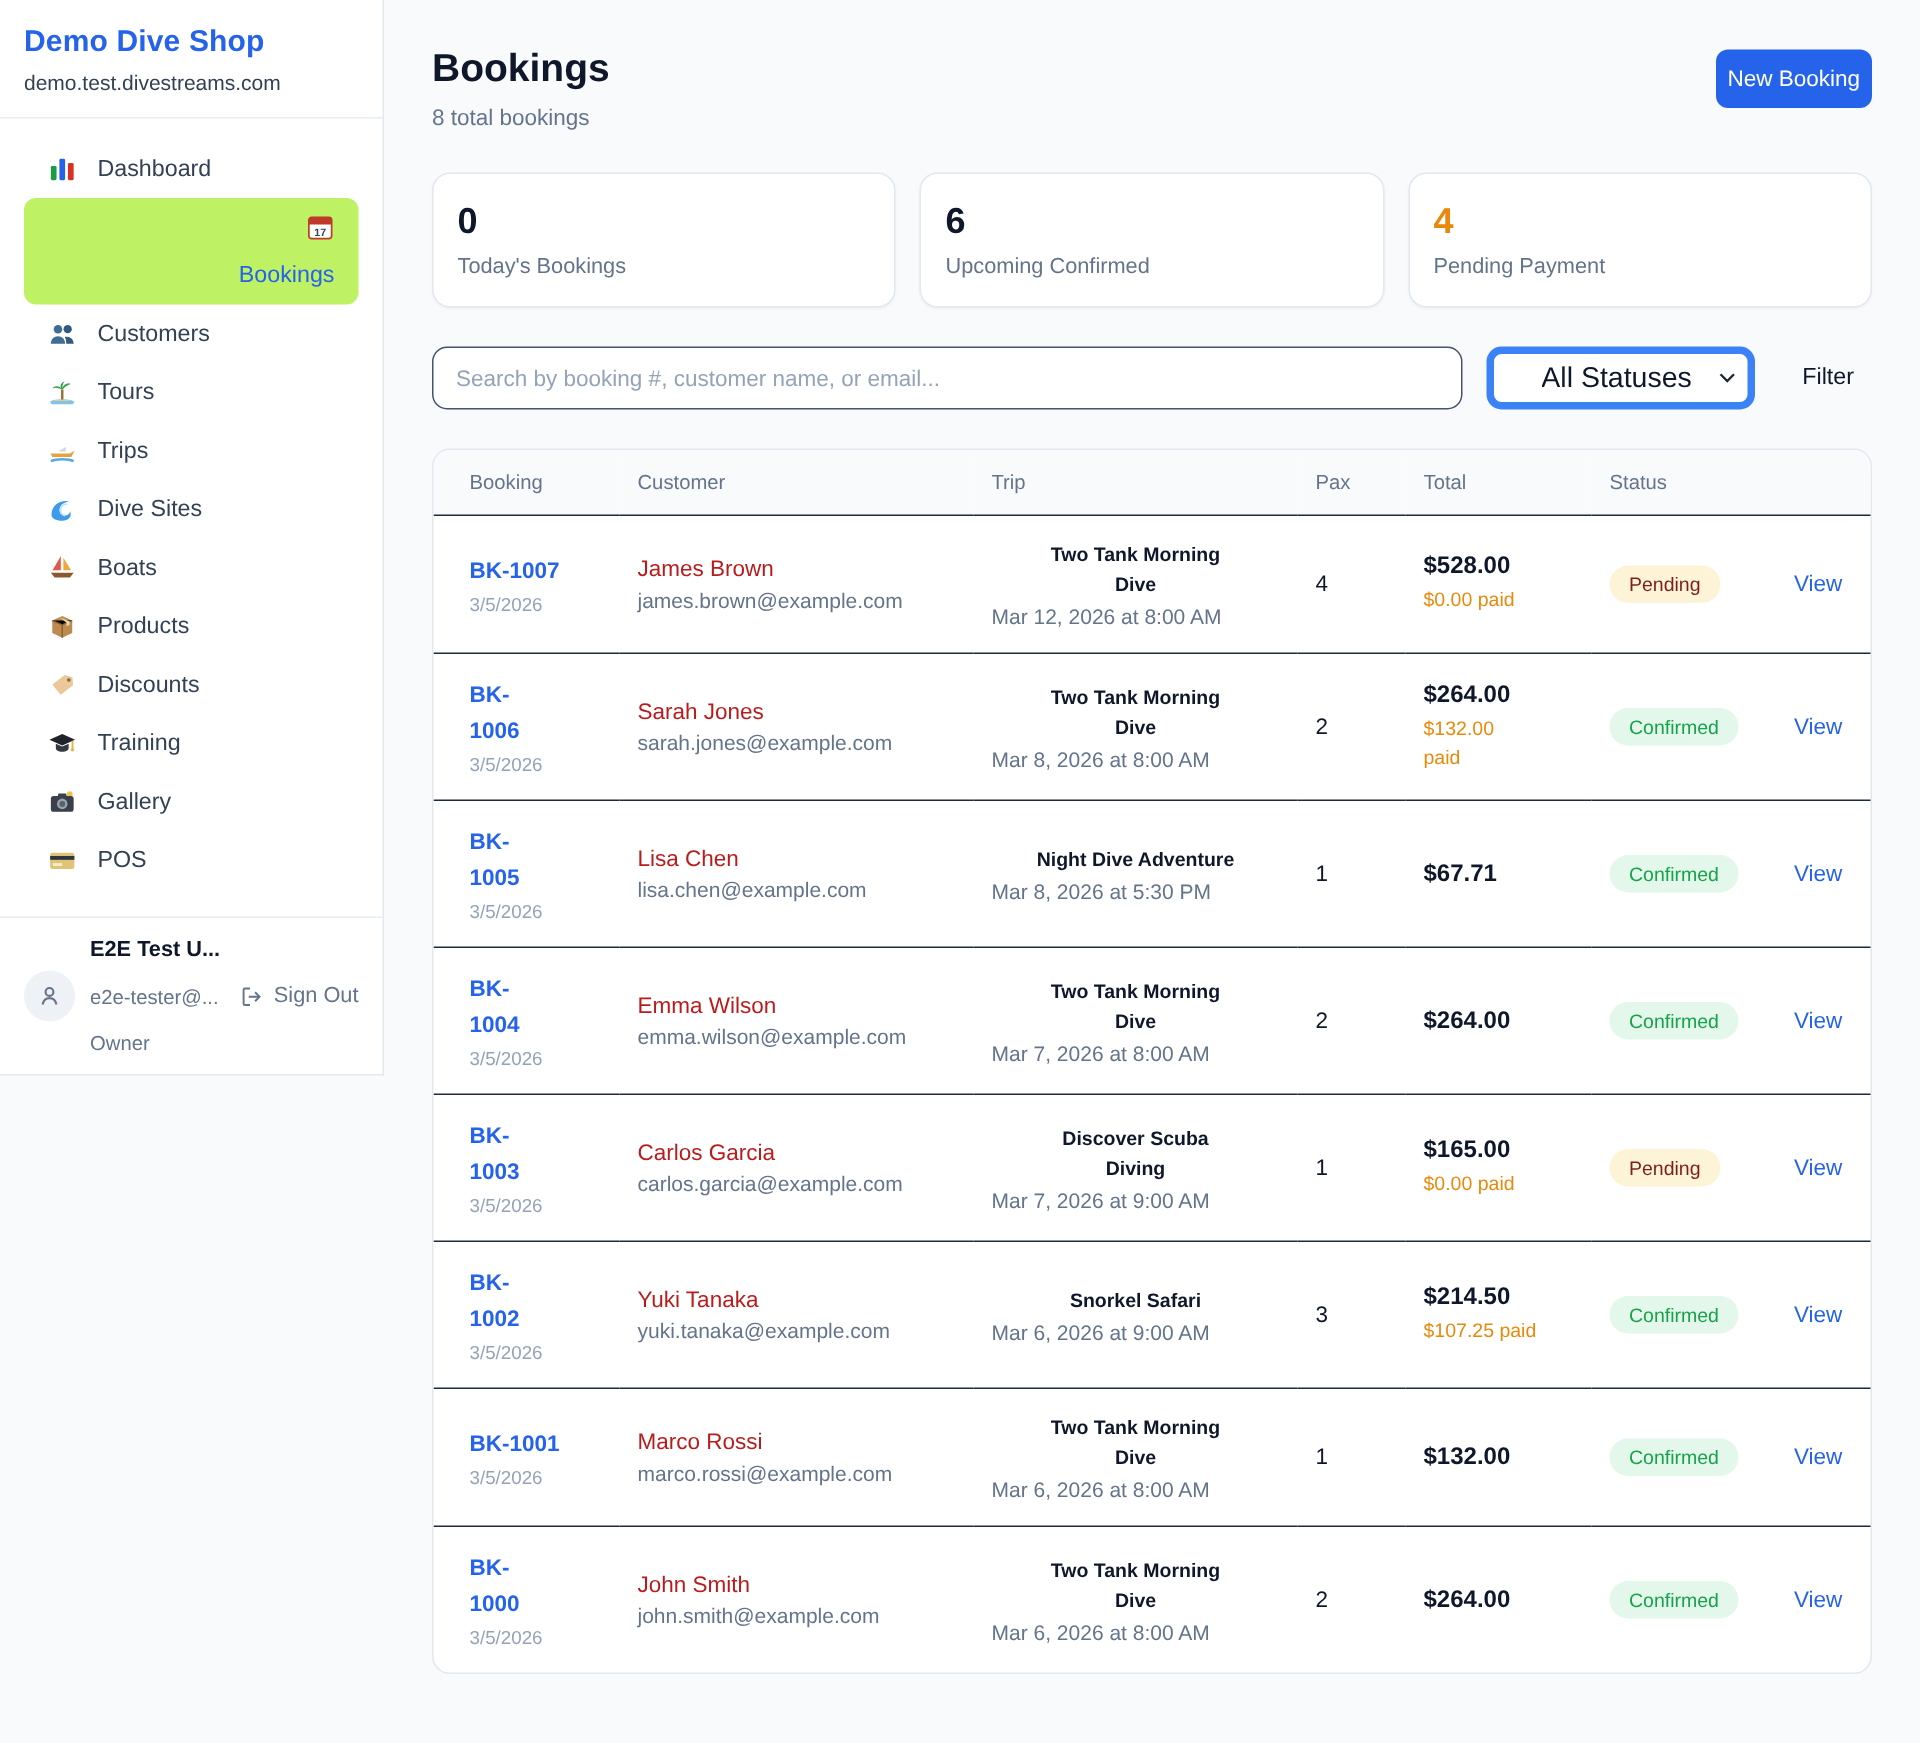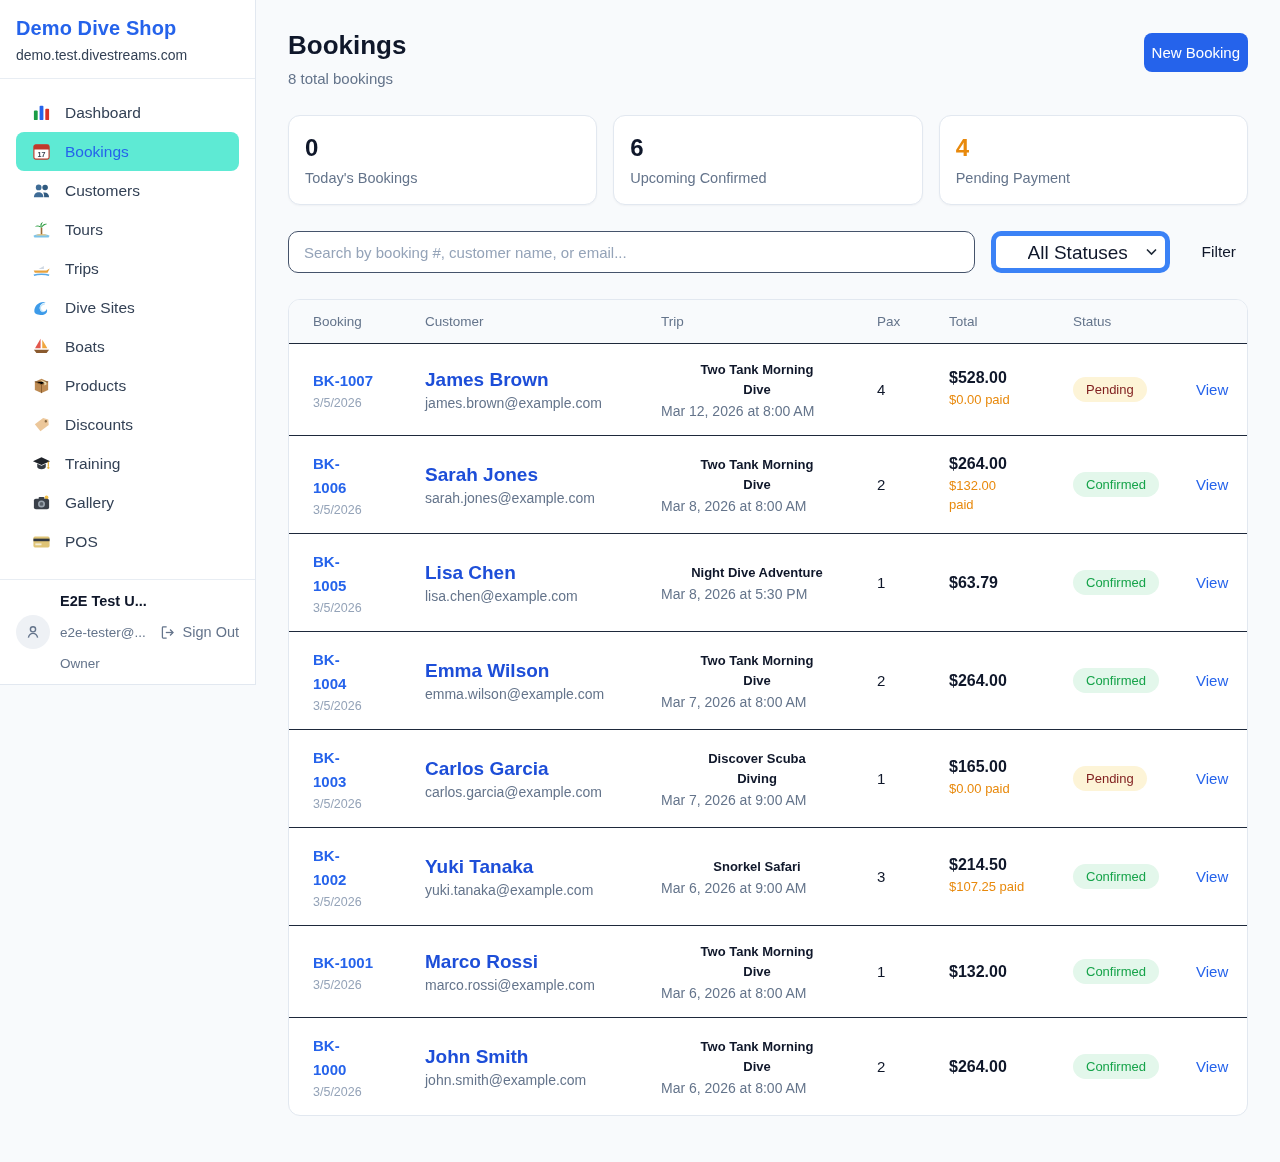--- a/index.html
+++ b/index.html
@@ -19,21 +19,21 @@
   }
   .shop-header { padding:17px 16px 15px; border-bottom:1px solid #e8edf3; }
   .shop-name { color:#2563eb; font-size:20px; font-weight:bold; letter-spacing:.1px; }
   .shop-domain { margin-top:7px; font-size:14px; color:#334155; }
   .nav { padding:14px 16px 18px; }
   .nav-item {
     display:flex; align-items:flex-end; gap:14px;
     padding:10px 16px; border-radius:8px;
     font-size:15.5px; color:#334155; cursor:pointer;
   }
-  .nav-item.active { background:#5eead4; color:#2563eb; }
+  .nav-item.active { background:#bef264; color:#2563eb;flex-direction:column; }
   .nav-icon { width:19px; height:19px; display:inline-flex; flex:none; }
   .nav-icon svg { width:19px; height:19px; }
 
   .sidebar-footer {
     border-top:1px solid #e8edf3; padding:13px 16px;
     display:flex; align-items:center; gap:10px;
   }
   .avatar {
     width:34px; height:34px; border-radius:50%; background:#eef1f5;
     display:flex; align-items:center; justify-content:center; flex:none;
@@ -97,21 +97,21 @@
   }
   th:first-child, td:first-child { padding-left:24px; }
   tbody td {
     padding:16px 12px; border-bottom:1px solid #1e293b;
     vertical-align:middle; font-size:15px; color:#0f172a;
   }
   tbody tr:last-child td { border-bottom:none; }
 
   .bk-link { color:#2563eb; font-weight:600; font-size:15px; text-decoration:none; white-space:pre-line; display:block; line-height:1.6; cursor:pointer; }
   .bk-date { margin-top:3px; font-size:12.5px; color:#94a3b8; }
-  .cust-name { font-size:19px; color:#1d4ed8;font-weight:bold; }
+  .cust-name { font-size:15px; color:#b91c1c; }
   .cust-email { margin-top:4px; font-size:14px; color:#64748b; }
   .trip-name { font-size:13px; font-weight:600; color:#0f172a; white-space:pre-line; line-height:1.5;text-align:center; }
   .trip-date { margin-top:4px; font-size:14px; color:#64748b; }
   .pax-val { font-size:15px; }
   .total-amt { font-size:16px; font-weight:bold; }
   .total-paid { margin-top:4px; font-size:13px; color:#e8890c; white-space:pre-line; line-height:1.45; }
   .badge { display:inline-block; font-size:13px; padding:5px 13px; border-radius:999px; }
   .badge.pending { background:#fdf4d7; color:#7f1d1d; }
   .badge.confirmed { background:#e3f7eb; color:#16a34a; }
   .view-link { color:#2563eb; font-size:15px; font-weight:500; text-decoration:none; cursor:pointer; }
@@ -400,21 +400,21 @@
                 <div class="cust-email">lisa.chen@example.com</div>
               </td>
               <td>
                 <div class="trip-name">Night Dive Adventure</div>
                 <div class="trip-date">Mar 8, 2026 at 5:30 PM</div>
               </td>
               <td>
                 <div class="pax-val">1</div>
               </td>
               <td>
-                <div class="total-amt">$63.79</div>
+                <div class="total-amt">$67.71</div>
               </td>
               <td><span class="badge confirmed">Confirmed</span></td>
               <td><a class="view-link">View</a></td>
             </tr>
             <tr>
               <td>
                 <a class="bk-link">BK-
 1004</a>
                 <div class="bk-date">3/5/2026</div>
               </td>

